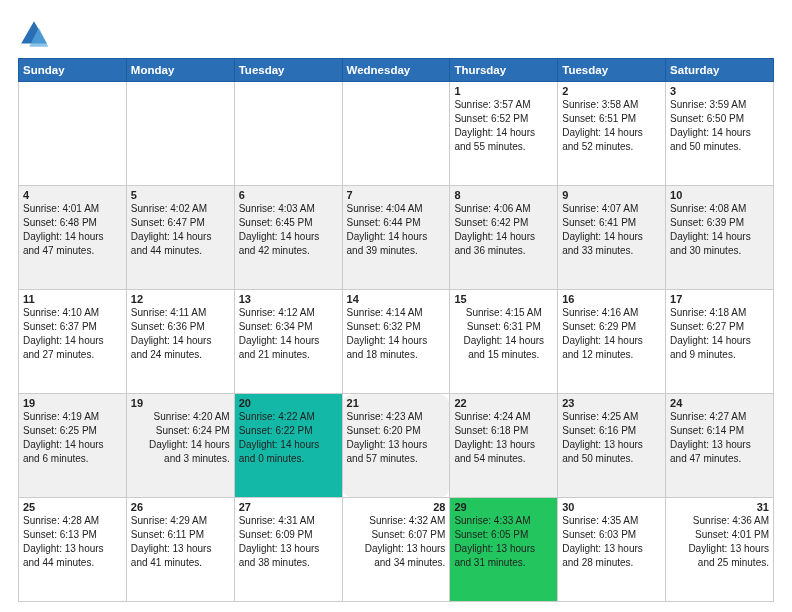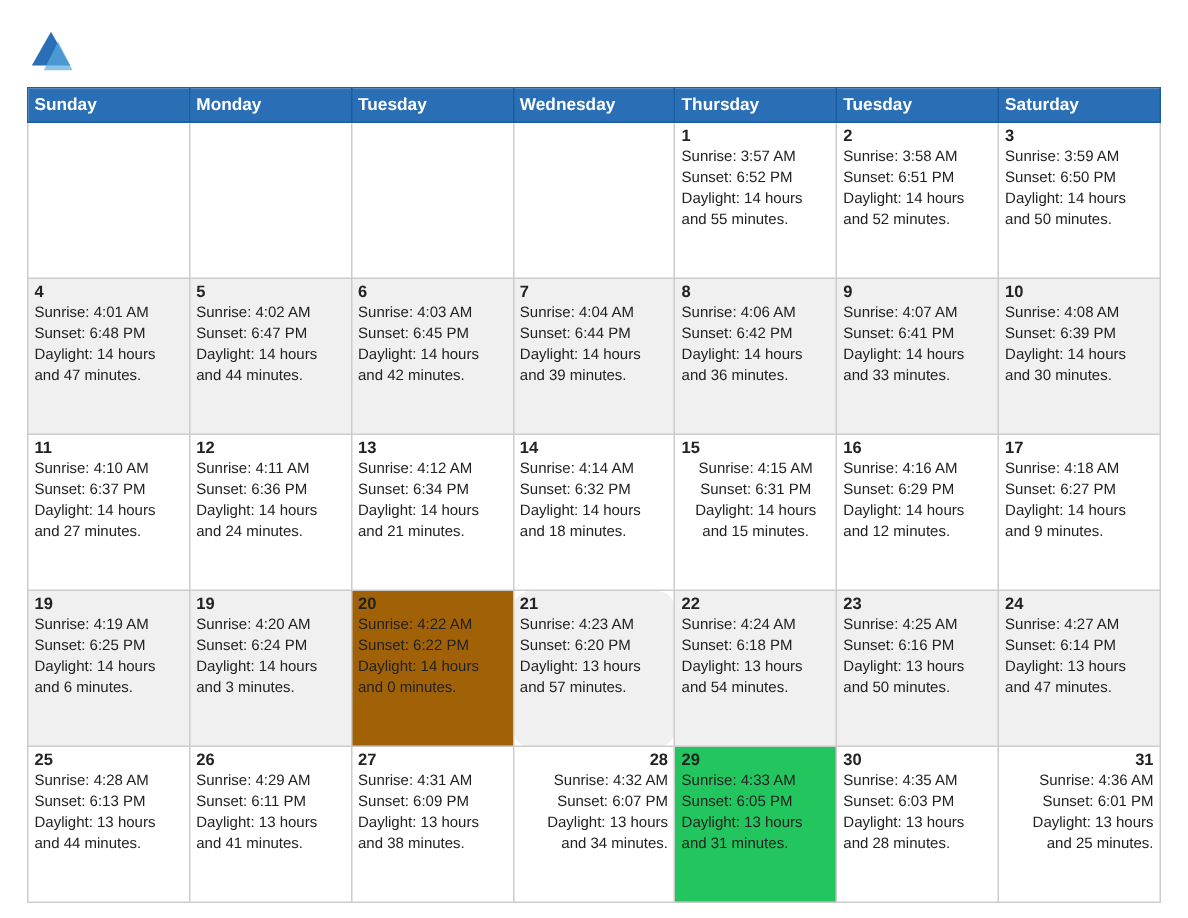--- a/index.html
+++ b/index.html
@@ -265,26 +265,26 @@
         <tr>
           <td style="background: rgb(240, 240, 240);">
             <span class="day-number">19</span>
             <div class="day-info" style="white-space: pre-line;">Sunrise: 4:19 AM
 Sunset: 6:25 PM
 Daylight: 14 hours
 and 6 minutes.</div>
           </td>
           <td style="background: rgb(240, 240, 240);">
             <span class="day-number">19</span>
-            <div class="day-info" style="white-space: pre-line;">Sunrise: 4:20 AM
+            <div class="day-info" style="white-space: pre-line; text-align: right;">Sunrise: 4:20 AM
 Sunset: 6:24 PM
 Daylight: 14 hours
 and 3 minutes.</div>
           </td>
-          <td style="background: #a16207; margin-top: 43px;">
+          <td style="background: #14b8a6; margin-top: 43px;">
             <span class="day-number">20</span>
             <div class="day-info" style="white-space: pre-line;">Sunrise: 4:22 AM
 Sunset: 6:22 PM
 Daylight: 14 hours
 and 0 minutes.</div>
           </td>
           <td style="background: rgb(240, 240, 240); border-radius: 12px;">
             <span class="day-number">21</span>
             <div class="day-info" style="white-space: pre-line;">Sunrise: 4:23 AM
 Sunset: 6:20 PM
@@ -352,20 +352,20 @@
           <td style="background: rgb(255, 255, 255);">
             <span class="day-number">30</span>
             <div class="day-info" style="white-space: pre-line;">Sunrise: 4:35 AM
 Sunset: 6:03 PM
 Daylight: 13 hours
 and 28 minutes.</div>
           </td>
           <td style="background: rgb(255, 255, 255); text-align: right;">
             <span class="day-number">31</span>
             <div class="day-info" style="white-space: pre-line;">Sunrise: 4:36 AM
-Sunset: 6:01 PM
+Sunset: 4:01 PM
 Daylight: 13 hours
 and 25 minutes.</div>
           </td>
         </tr>
       </tbody>
   </table>
 </div>
 
 </body></html>

